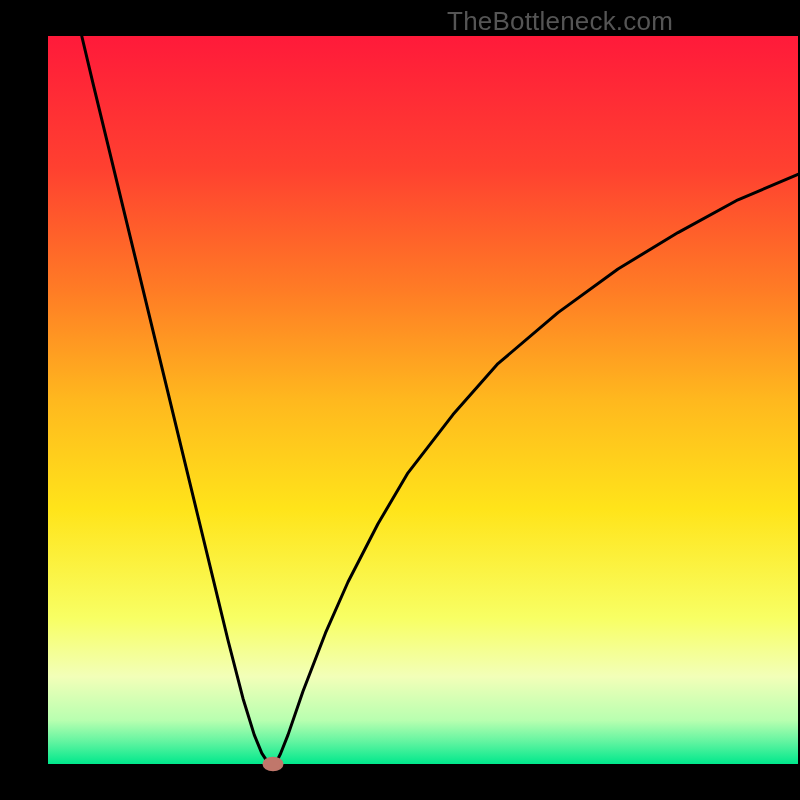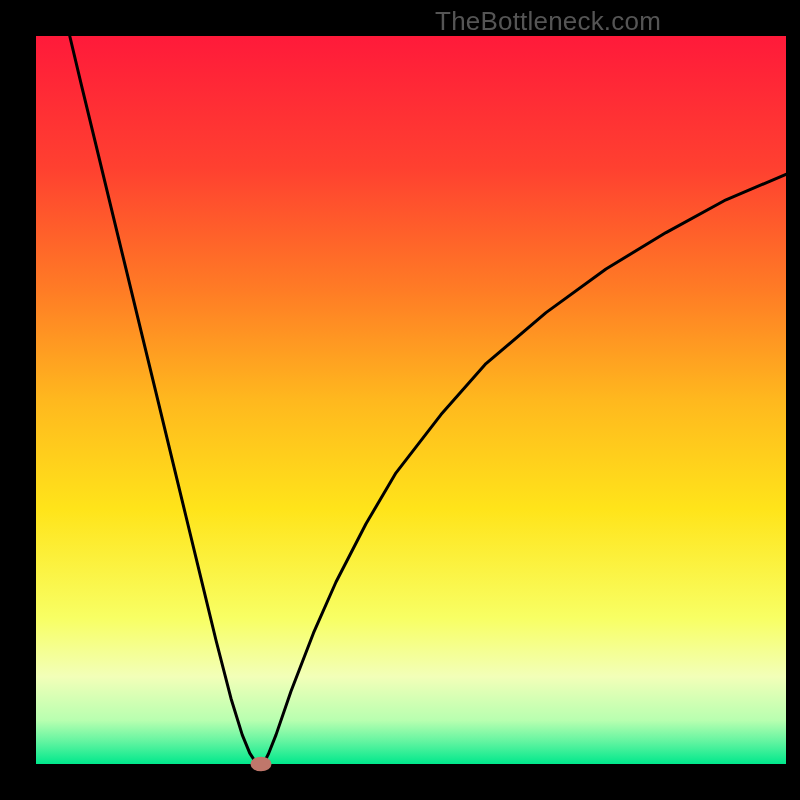--- a/index.html
+++ b/index.html
@@ -8,20 +8,21 @@
     width: 800px;
     height: 800px;
     background: #000;
     font-family: Arial, Helvetica, sans-serif;
     overflow: hidden;
   }
   .chart-container {
     position: relative;
     width: 679px;
     height: 800px;
+    margin-left: 12px;
   }
   .watermark {
     position: absolute;
     top: 6px;
     right: 18px;
     color: #555;
     font-size: 26px;
     font-weight: 500;
     letter-spacing: 0.2px;
     z-index: 10;

